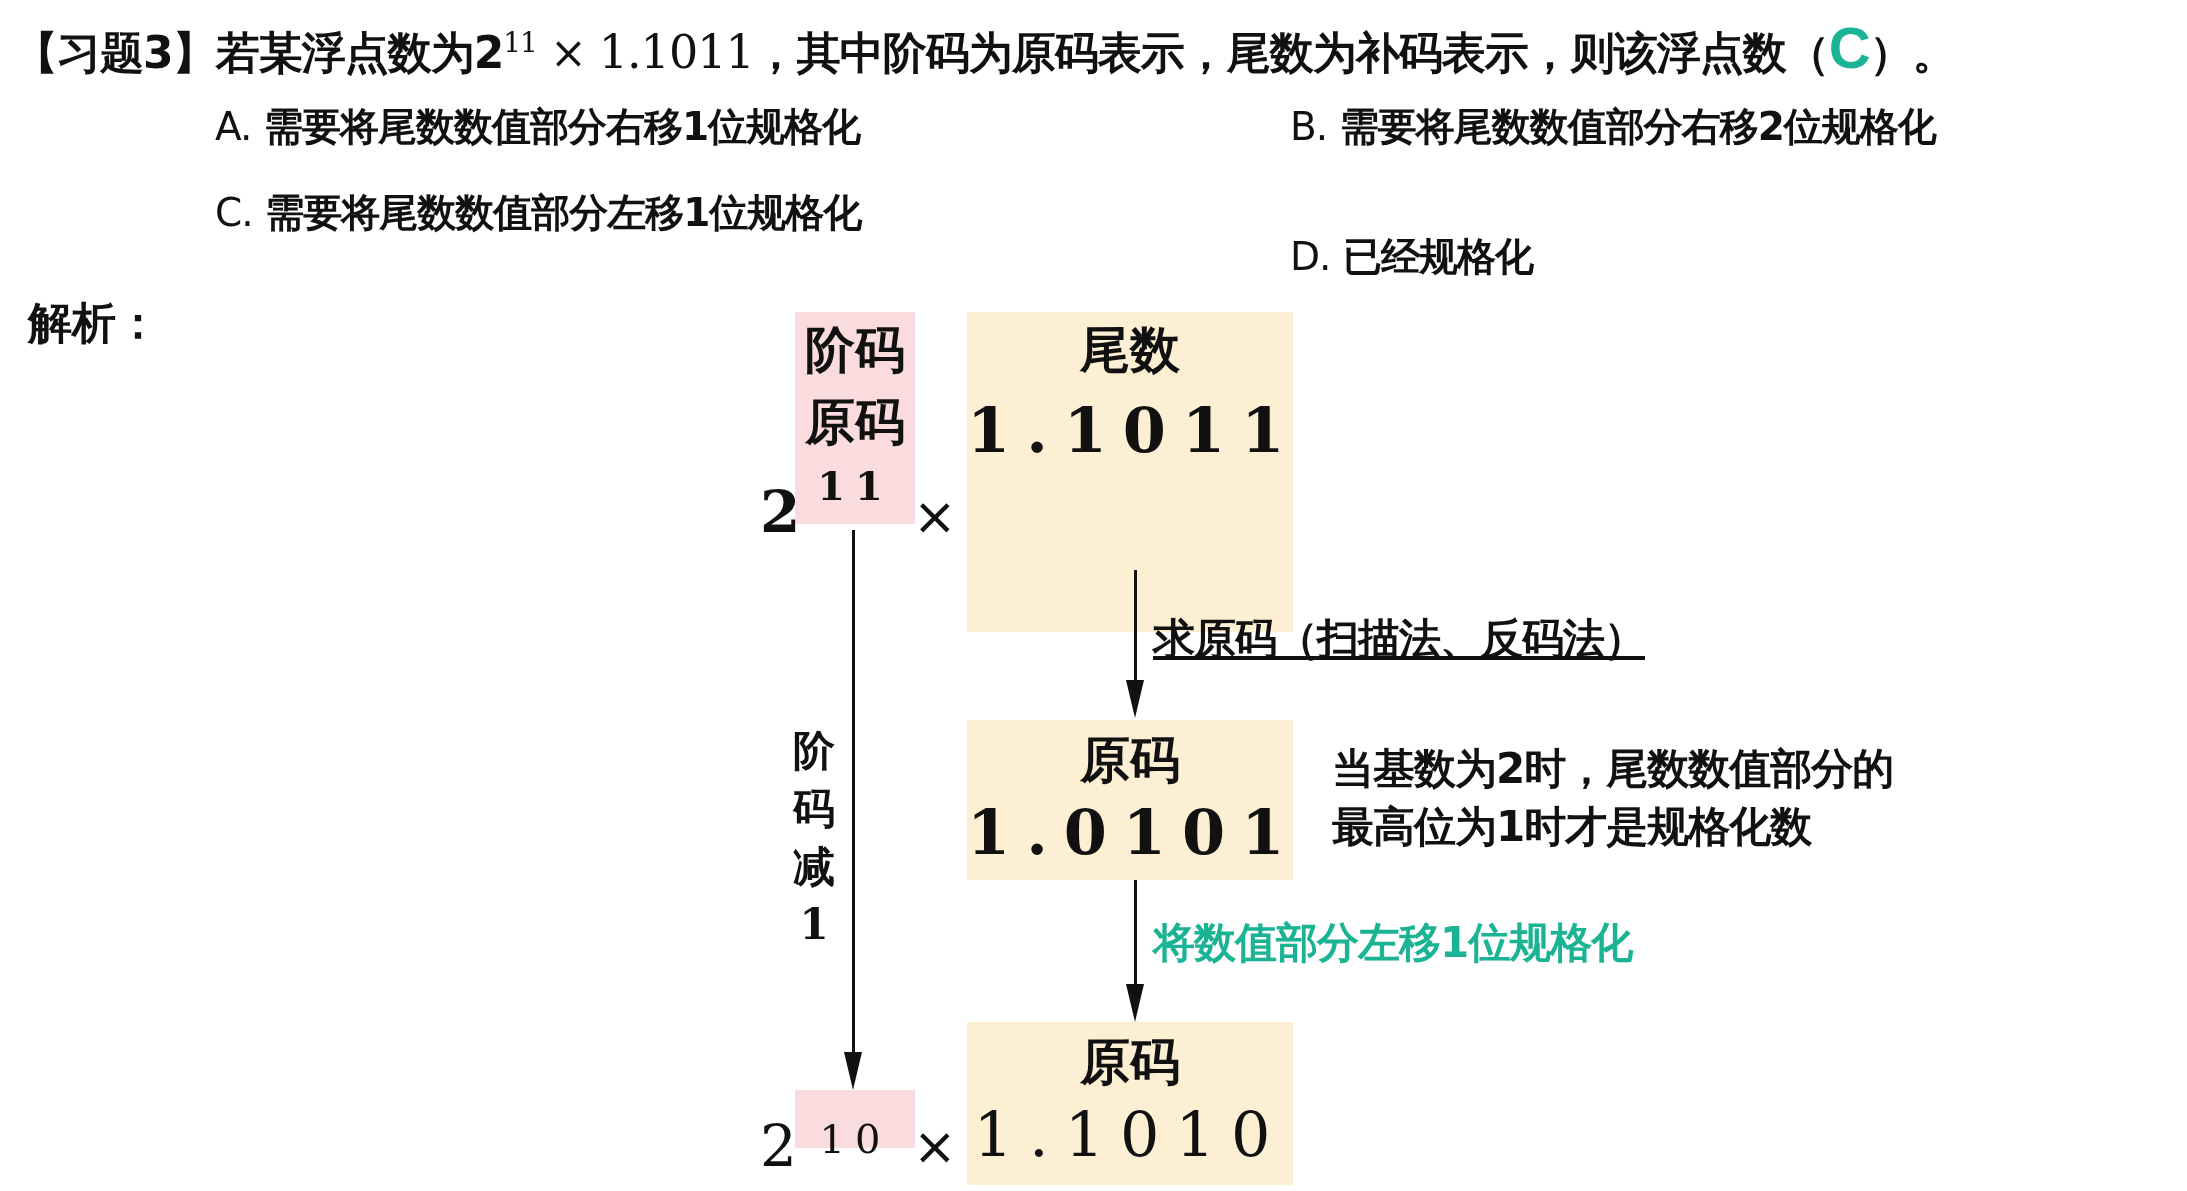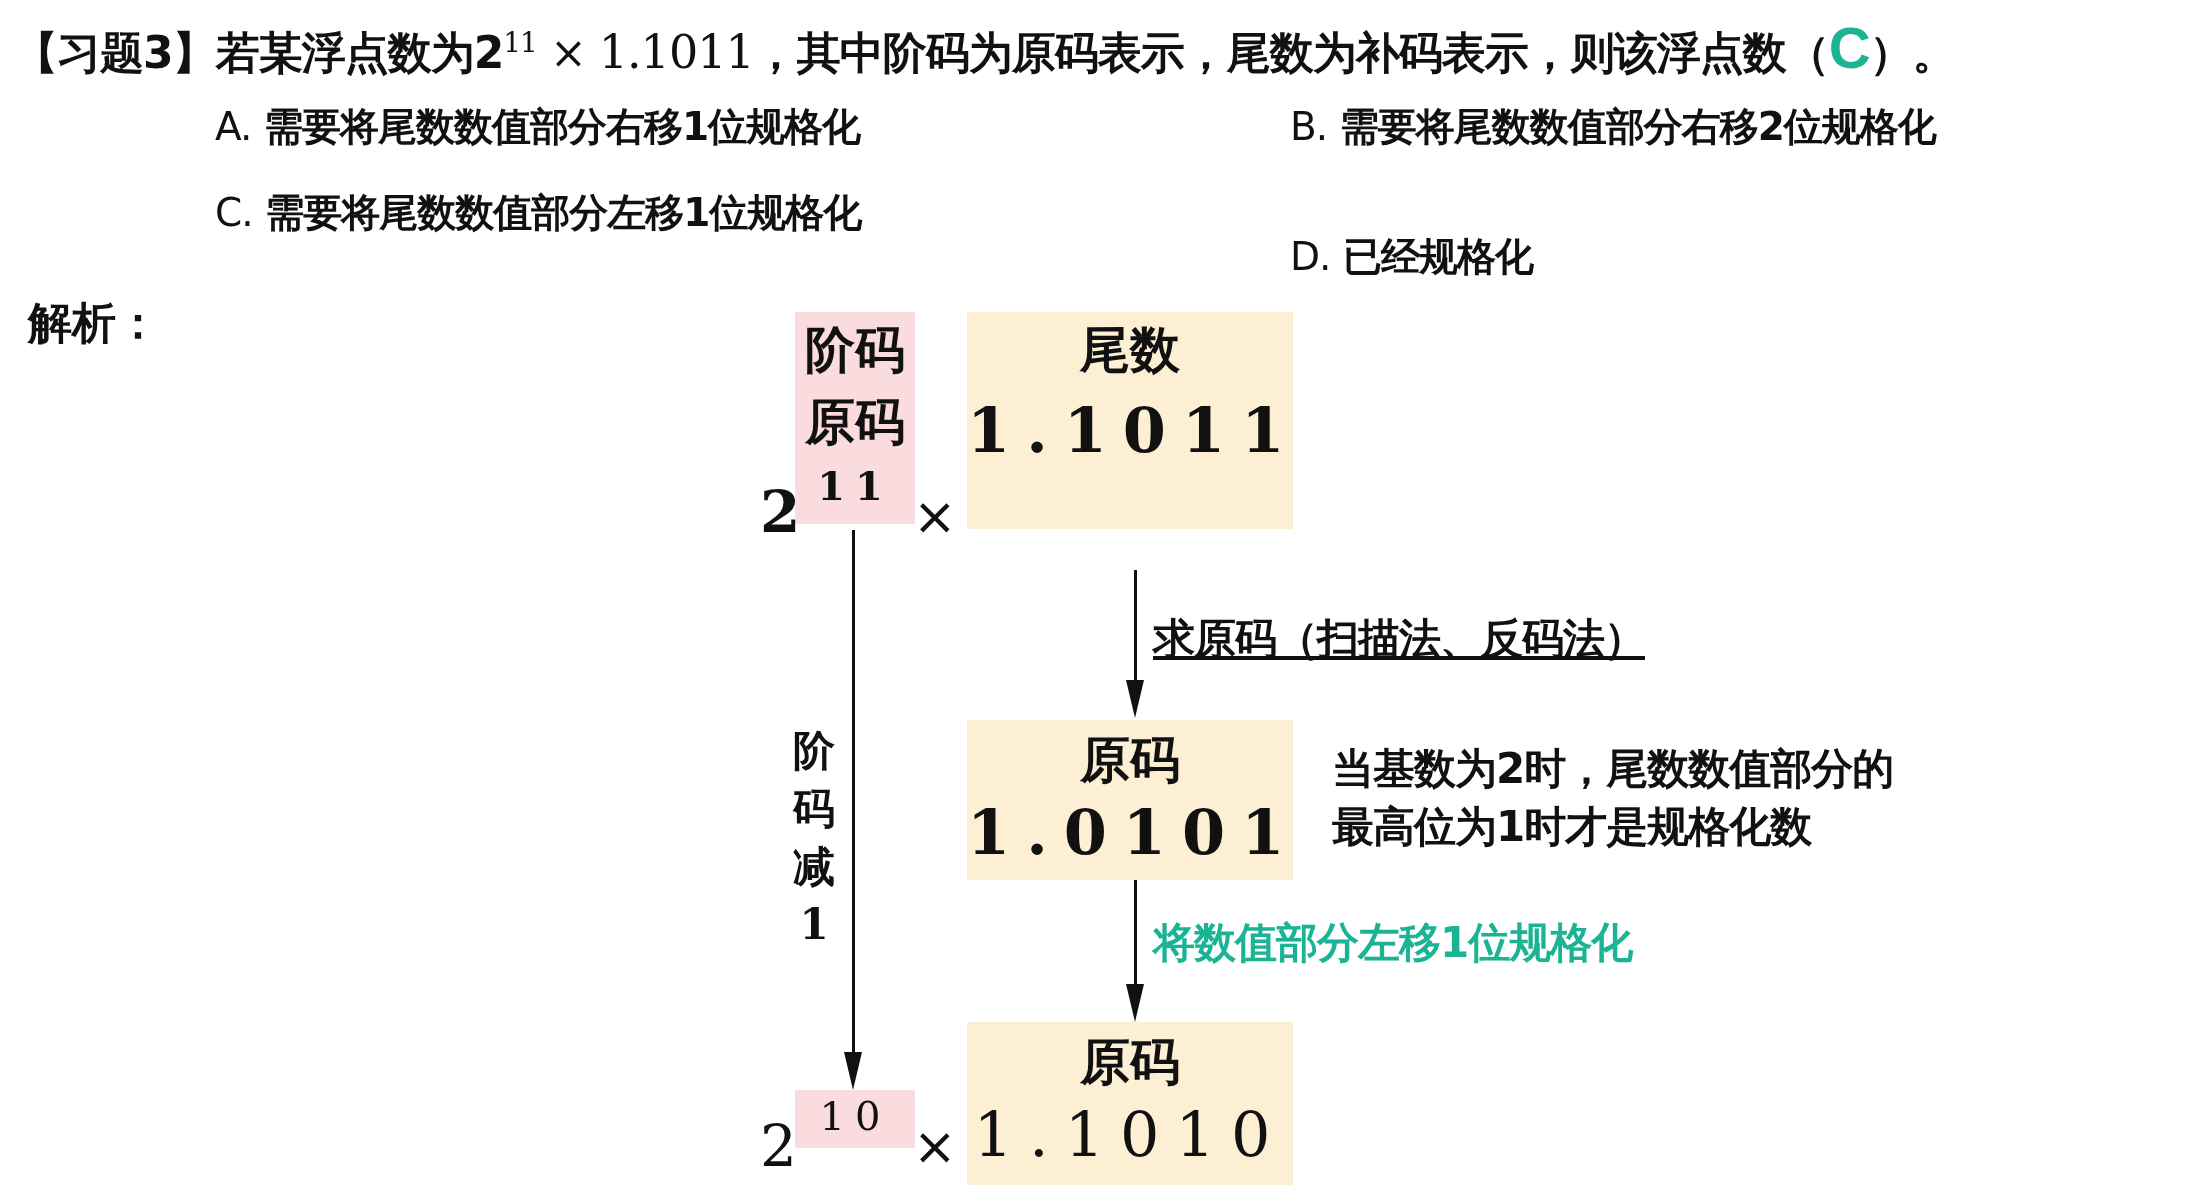--- a/index.html
+++ b/index.html
@@ -21,21 +21,21 @@
   .pink { background:#fbdcde; }
   .yellow { background:#fdefd3; }
   .box-label { font-size:50px; font-weight:bold; text-align:center; line-height:72px; }
   .bignum {
     font-family:"DejaVu Serif","Liberation Serif",serif; font-weight:bold;
     font-size:62px; letter-spacing:16px; text-align:center; white-space:nowrap;
   }
   .bignum.thin { font-weight:normal; }
   .two { font-family:"DejaVu Serif","Liberation Serif",serif; font-weight:bold; font-size:58px; }
   .times { font-size:52px; font-family:"DejaVu Sans","Liberation Sans",sans-serif; }
-  .expnum { font-family:"DejaVu Serif","Liberation Serif",serif; font-weight:bold; font-size:40px; letter-spacing:10px; text-align:center; }
+  .expnum { font-family:"DejaVu Serif","Liberation Serif",serif; font-weight:bold; font-size:40px; letter-spacing:10px; text-align:center;margin-top:23px; }
   .vline { background:#111; width:3px; }
   .arrowhead {
     width:0; height:0; border-left:9px solid transparent; border-right:9px solid transparent;
     border-top:38px solid #111;
   }
   .note { font-size:42px; font-weight:bold; white-space:nowrap; letter-spacing:-1px; line-height:58px; }
   .green { color:#1ab394; }
   .vtext { font-size:42px; font-weight:bold; text-align:center; width:56px; line-height:58px; }
 </style>
 </head>
@@ -63,21 +63,21 @@
 <div>
 
   <div class="abs pink" style="left:795px; top:312px; width:120px; height:212px;">
     <div class="box-label" style="margin-top:2px;">阶码</div>
     <div class="box-label">原码</div>
     <div class="expnum" style="margin-top:4px;">11</div>
   </div>
   <div class="abs two" style="left:760px; top:478px;">2</div>
   <div class="abs times" style="left:913px; top:486px;">×</div>
 
-  <div class="abs yellow" style="left:967px; top:312px; width:326px; height:217px;">
+  <div class="abs yellow" style="left:967px; top:312px; width:326px; height:320px;">
     <div class="box-label" style="margin-top:2px;">尾数</div>
     <div class="bignum" style="margin-top:8px;">1.1011</div>
   </div>
 
   <div class="abs vline" style="left:1134px; top:570px; height:112px;"></div>
   <div class="abs arrowhead" style="left:1126px; top:680px;"></div>
   <div class="abs note" style="left:1153px; top:610px;text-decoration:underline;">求原码（扫描法、反码法）</div>
 
   <div class="abs yellow" style="left:967px; top:720px; width:326px; height:160px;">
     <div class="box-label" style="margin-top:4px;">原码</div>

